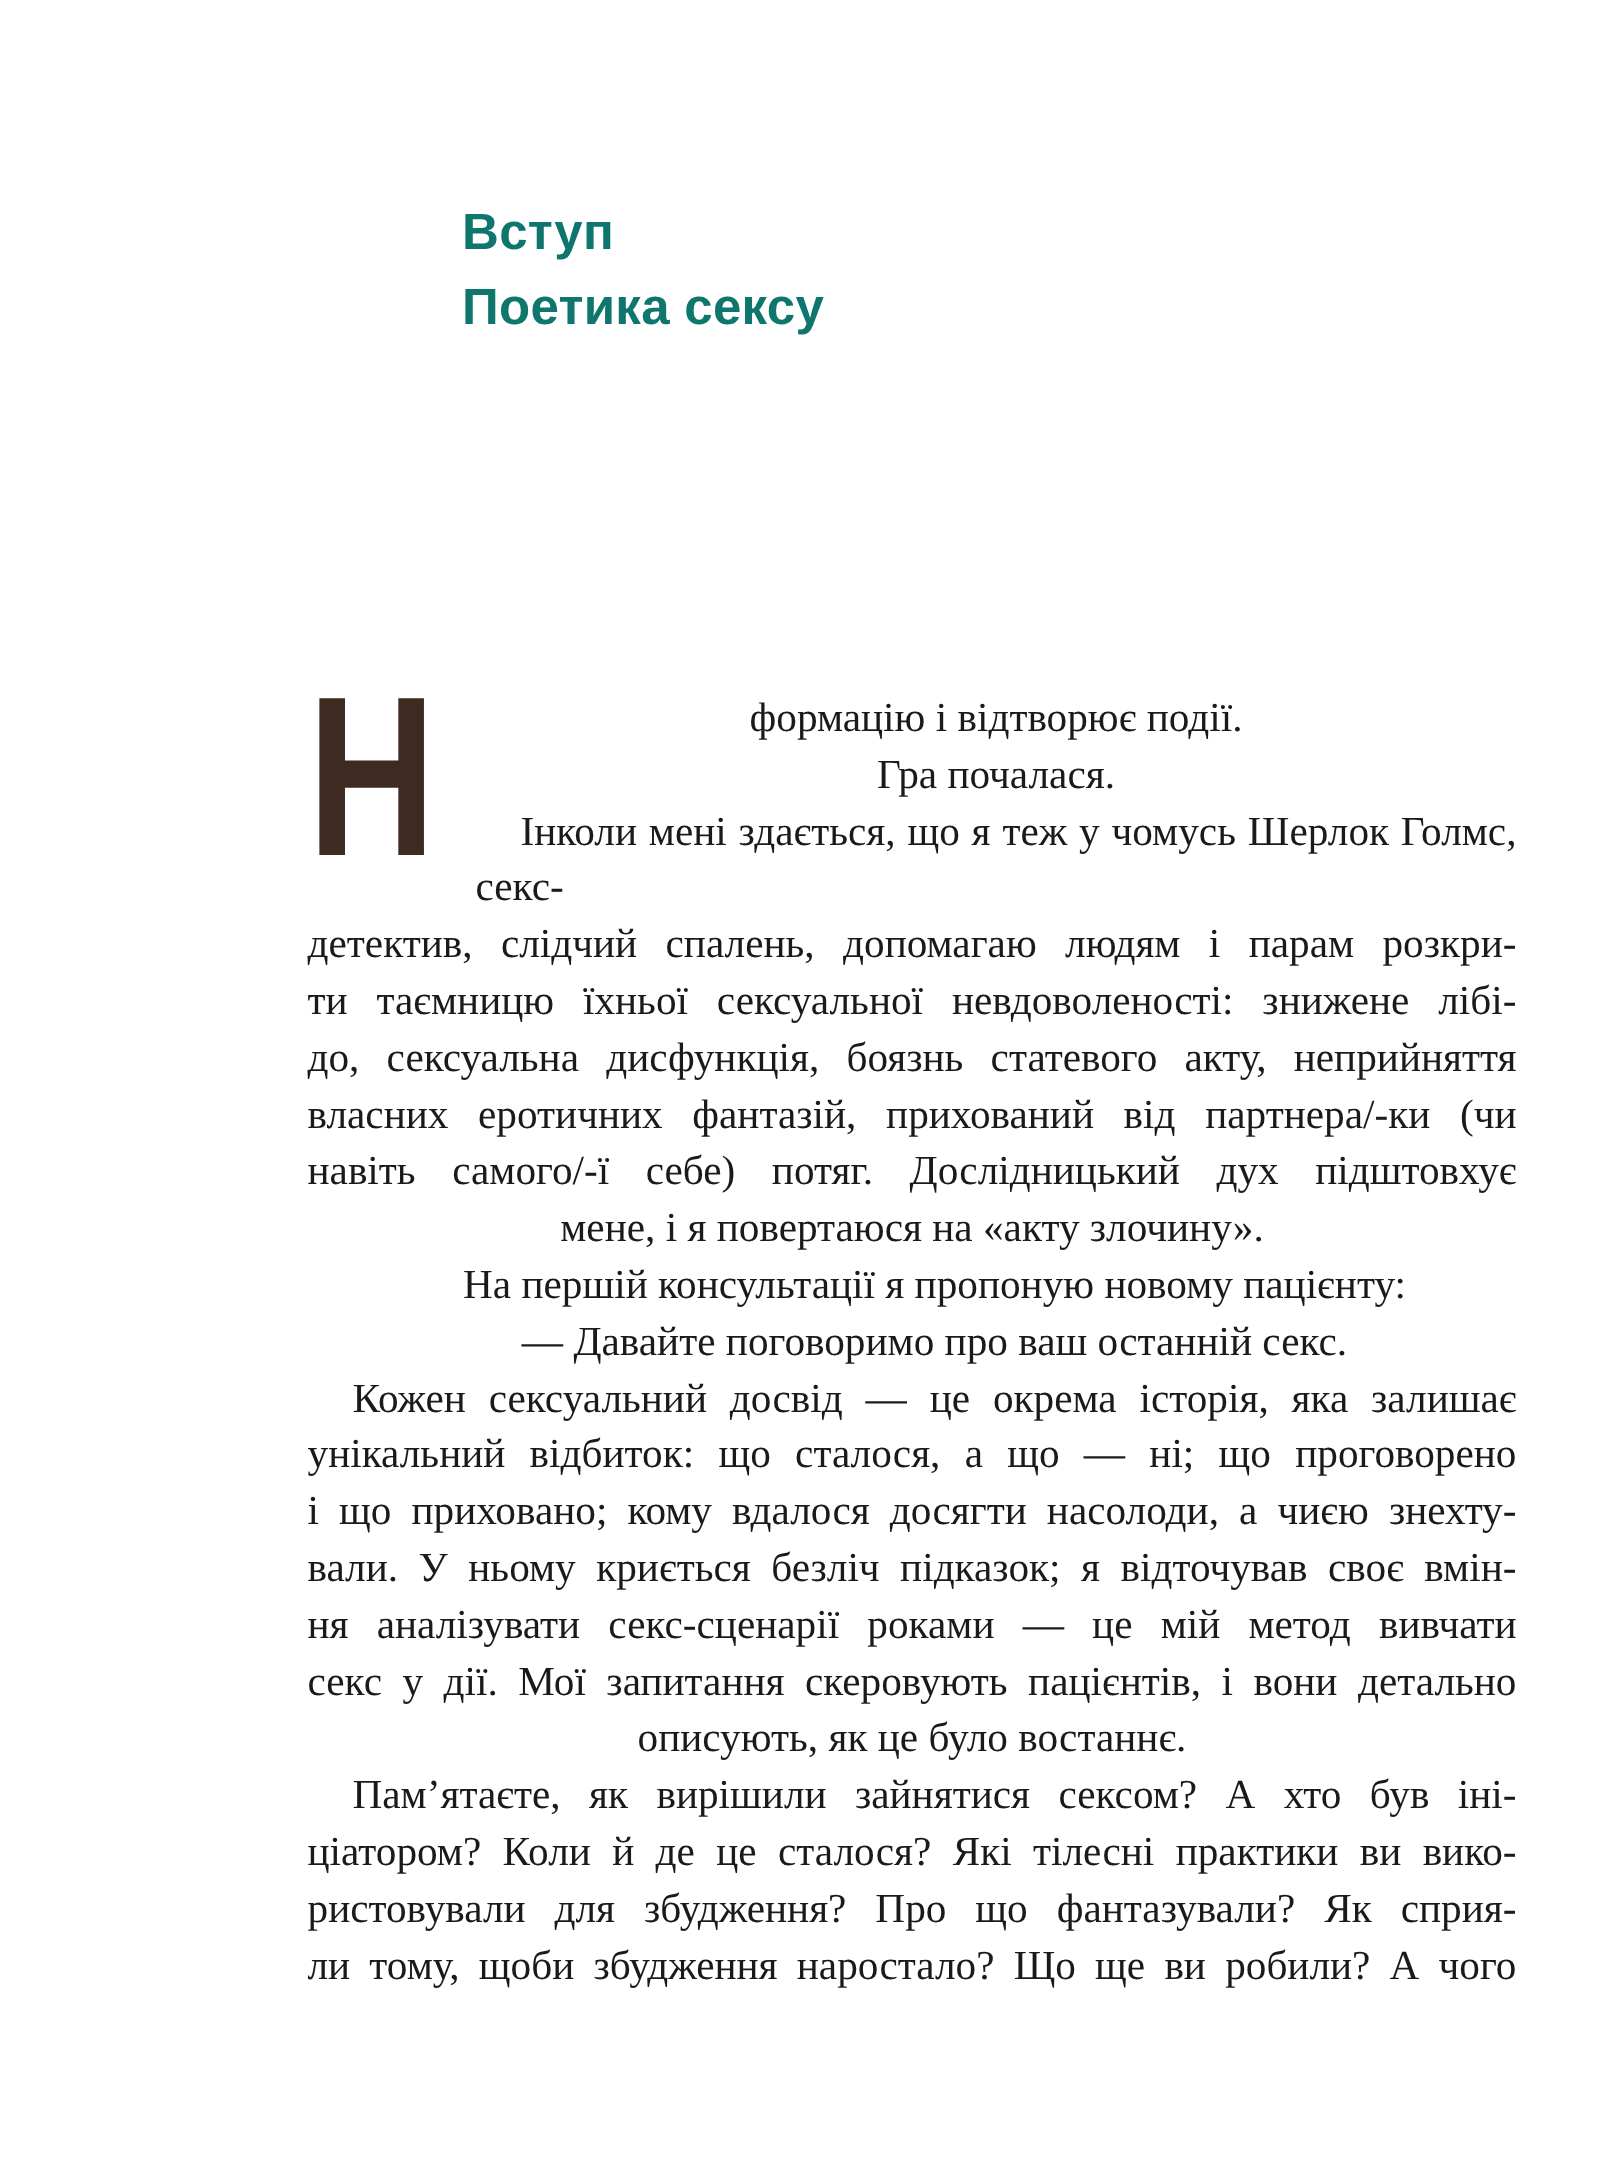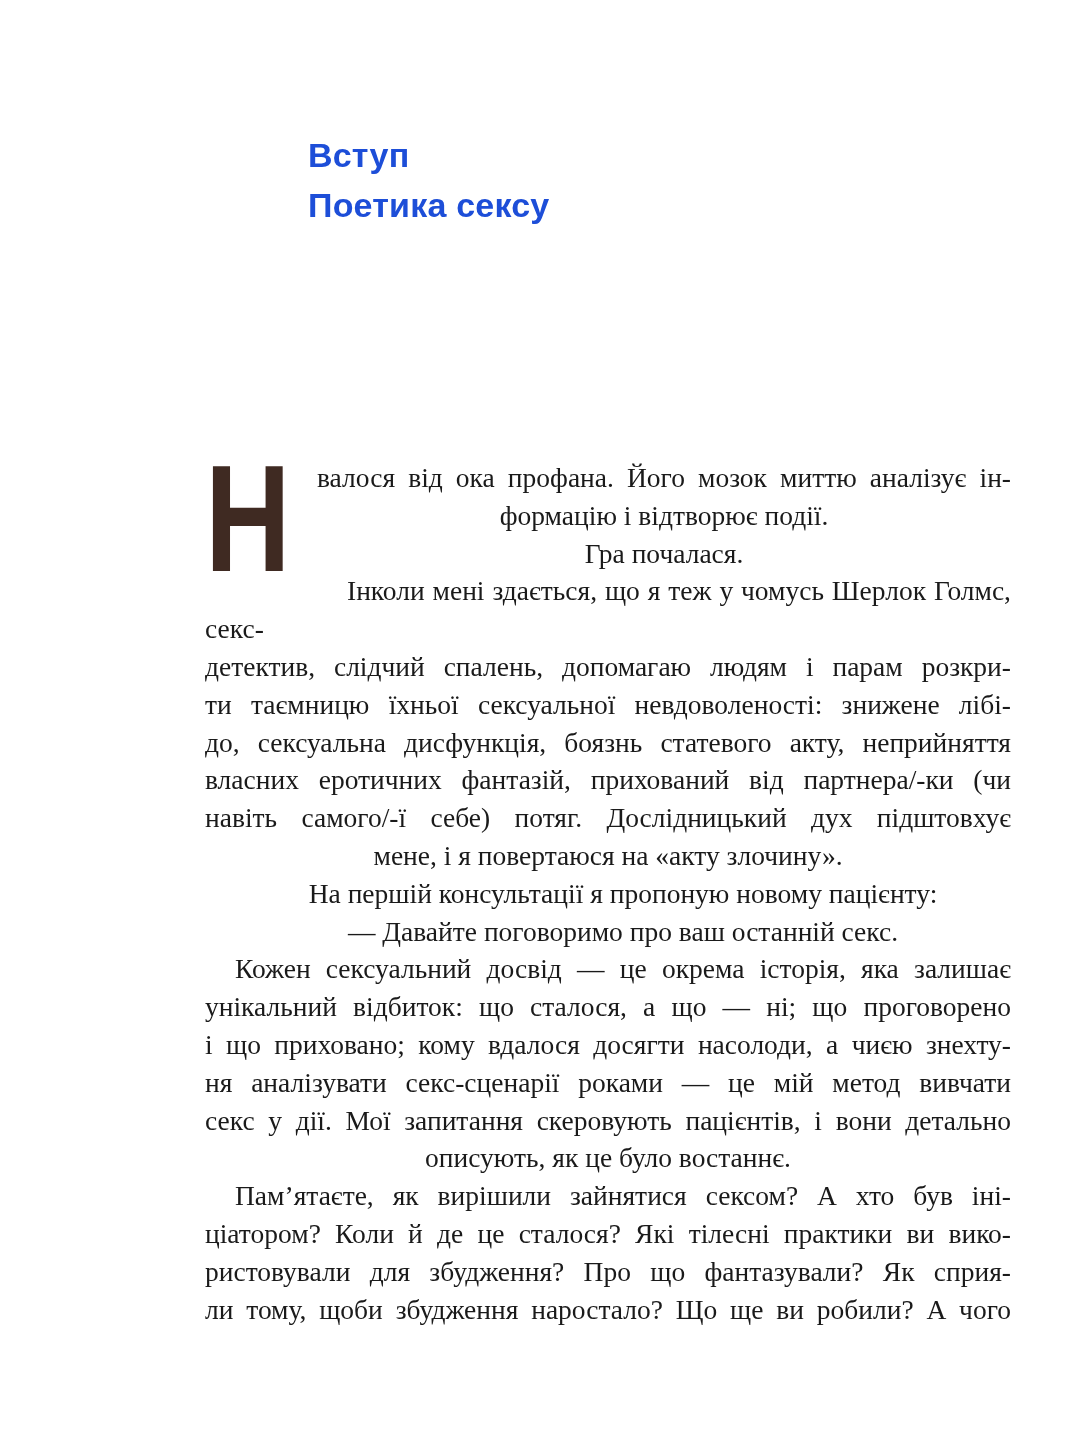--- a/index.html
+++ b/index.html
@@ -12,21 +12,21 @@
   }
   .chapter-title {
     position:absolute;
     left:308px; top:130px;
     margin:0;
     font-family:"Liberation Sans", sans-serif;
     font-weight:700;
     font-size:34px;
     line-height:50px;
     letter-spacing:0.2px;
-    color:#1d4ed8;
+    color:#0f766e;
   }
   .title-line { display:block; }
   .body-text {
     position:absolute;
     left:205px; top:459px;
     width:806px;
     font-family:"Liberation Serif", serif;
     font-size:27.5px;
     line-height:37.8px;
     color:#1a1a1a;
@@ -62,21 +62,20 @@
     <span class="title-line">Вступ</span>
     <span class="title-line">Поетика сексу</span>
   </h1>
 
   <main class="body-text" style="color: rgb(26, 26, 26);">
     <span class="dropcap-box">
       <span class="dropcap-glyph" style="color: rgb(63, 42, 34);">Н</span>
     </span>
     <div>
         <div class="paragraph">
-          <div class="line j">валося від ока профана. Його мозок миттю аналізує ін-</div>
           <div class="line">формацію і відтворює події.</div>
         </div>
         <div class="paragraph">
           <div class="line">Гра почалася.</div>
         </div>
         <div class="paragraph">
           <div class="line j ind">Інколи мені здається, що я теж у чомусь Шерлок Голмс, секс-</div>
           <div class="line j">детектив, слідчий спалень, допомагаю людям і парам розкри-</div>
           <div class="line j">ти таємницю їхньої сексуальної невдоволеності: знижене лібі-</div>
           <div class="line j">до, сексуальна дисфункція, боязнь статевого акту, неприйняття</div>
@@ -87,20 +86,21 @@
         <div class="paragraph">
           <div class="line ind">На першій консультації я пропоную новому пацієнту:</div>
         </div>
         <div class="paragraph">
           <div class="line ind">— Давайте поговоримо про ваш останній секс.</div>
         </div>
         <div class="paragraph">
           <div class="line j ind">Кожен сексуальний досвід — це окрема історія, яка залишає</div>
           <div class="line j">унікальний відбиток: що сталося, а що — ні; що проговорено</div>
           <div class="line j">і що приховано; кому вдалося досягти насолоди, а чиєю знехту-</div>
+          <div class="line j">вали. У ньому криється безліч підказок; я відточував своє вмін-</div>
           <div class="line j">ня аналізувати секс-сценарії роками — це мій метод вивчати</div>
           <div class="line j">секс у дії. Мої запитання скеровують пацієнтів, і вони детально</div>
           <div class="line">описують, як це було востаннє.</div>
         </div>
         <div class="paragraph">
           <div class="line j ind">Пам’ятаєте, як вирішили зайнятися сексом? А хто був іні-</div>
           <div class="line j">ціатором? Коли й де це сталося? Які тілесні практики ви вико-</div>
           <div class="line j">ристовували для збудження? Про що фантазували? Як сприя-</div>
           <div class="line j">ли тому, щоби збудження наростало? Що ще ви робили? А чого</div>
         </div>

